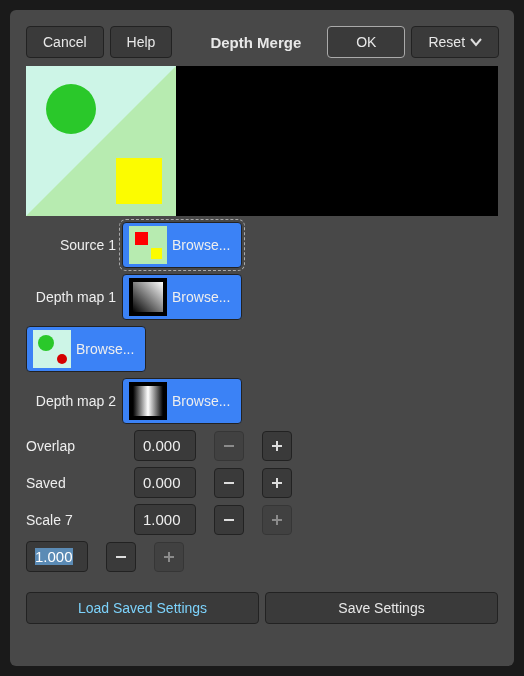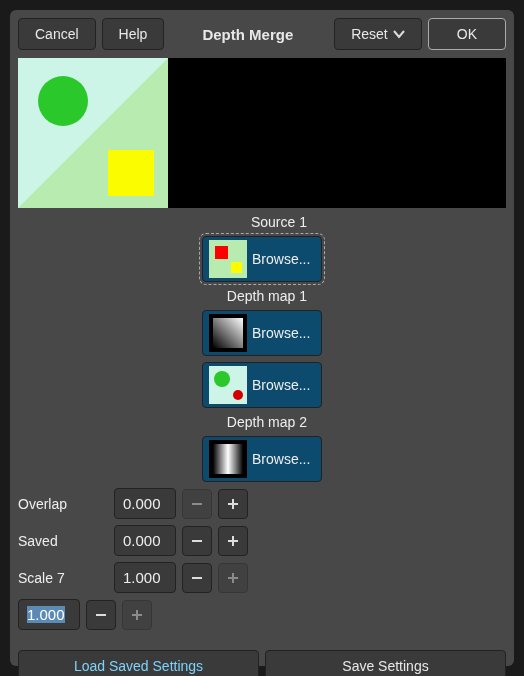--- a/index.html
+++ b/index.html
@@ -14,21 +14,21 @@
   }
   .window {
     width: 524px;
     height: 676px;
     background: #1a1a1a;
     padding: 10px;
   }
   .panel {
     background: #484848;
     border-radius: 6px;
-    padding: 8px;
+    padding: 16px;
     height: 100%;
   }
   .topbar {
     display: flex;
     align-items: center;
     gap: 6px;
     margin-bottom: 8px;
   }
   .btn {
     background: #3a3a3a;
@@ -88,33 +88,32 @@
     position: absolute;
     bottom: 12px; right: 14px;
     width: 46px; height: 46px;
     background: #fcfc00;
   }
   .form { display: flex; flex-direction: column; gap: 6px; }
   .row {
     display: flex;
     align-items: center;
     gap: 6px;
-    flex-direction: column;
   }
   .label {
     width: 90px;
     text-align: right;
     color: #eee;
     font-size: 14px;
   }
   .browse-btn {
     display: flex;
     align-items: center;
     gap: 5px;
-    background: #0c4a6e;
+    background: #3b82f6;
     border: 1px solid #222;
     border-radius: 4px;
     padding: 3px 6px;
     width: 120px;
     cursor: pointer;
   }
   .browse-btn.focused {
     outline: 1px dashed #aaa;
     outline-offset: 2px;
   }
@@ -126,21 +125,21 @@
   .thumb svg { display: block; }
   .browse-text {
     color: #eee;
     font-size: 14px;
     white-space: nowrap;
     overflow: hidden;
   }
   .numrow {
     display: flex;
     align-items: center;
-    gap: 6px;
+    gap: 18px;
     margin-top: 0px;
   }
   .numlabel {
     width: 90px;
     color: #eee;
     font-size: 14px;
   }
   .numfield {
     width: 62px;
     background: #3a3a3a;
@@ -179,29 +178,29 @@
 </head>
 <body>
 
 <div class="window">
   <div class="panel">
     <div class="topbar">
       <button class="btn">Cancel</button>
       <button class="btn">Help</button>
       <div class="title">Depth Merge</div>
       <div class="spacer"></div>
+      <button class="btn primary">OK</button>
       <button class="btn">
         <span>Reset</span>
         <span>
           <svg width="12" height="10" viewBox="0 0 12 10">
               <path d="M1 2 L6 8 L11 2" stroke="#ddd" stroke-width="2" fill="none"></path>
             </svg>
         </span>
       </button>
-      <button class="btn primary">OK</button>
     </div>
 
     <div class="preview">
       <div class="preview-img">
         <div class="tri"></div>
         <div class="circ"></div>
         <div class="sq"></div>
       </div>
     </div>
 

